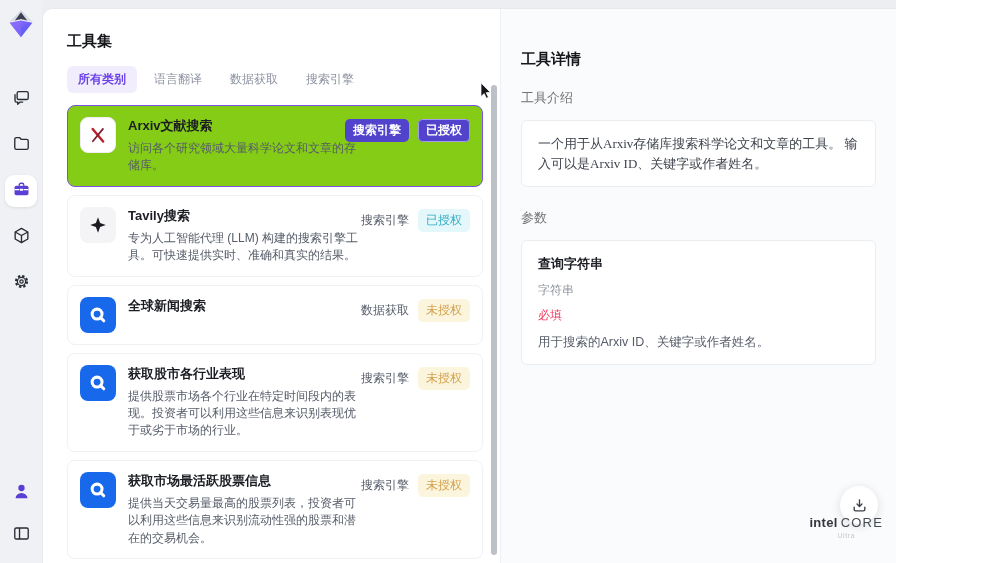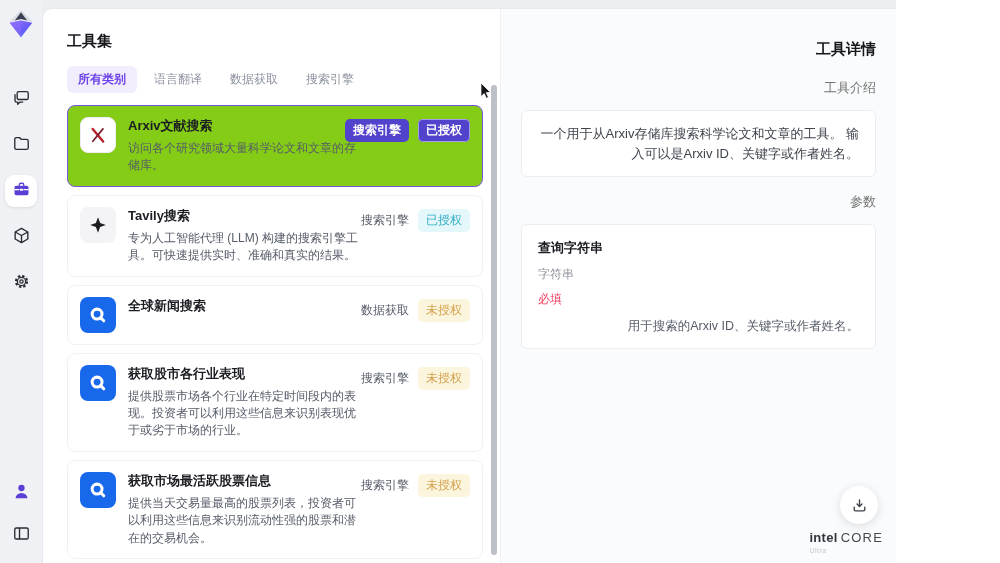--- a/index.html
+++ b/index.html
@@ -42,35 +42,35 @@
   .badge--solid-purple-outlined { background:#5243cc; color:#fff; font-weight:600; box-shadow:inset 0 0 0 1px #a79ded; }
   .badge--text { background:transparent; color:#585e6a; padding:3px 0; }
   .badge--cyan { background:#e4f7fa; color:#35aec6; }
   .badge--yellow { background:#fcf5dd; color:#d2a24e; }
 
   
   .scrollbar { position:absolute; right:3px; top:76px; bottom:3px; width:6px; }
   .scrollbar-thumb { position:absolute; top:0; width:6px; height:99%; background:#bcc0c7; border-radius:3px; }
 
   
-  .detail-section { flex:1; background:#fafbfc; padding:24px 20px;text-align:right; }
+  .detail-section { flex:1; background:#fafbfc; padding:34px 20px; }
   .detail-title { font-size:15px; font-weight:700; color:#17181c; margin:7px 0 20px; }
   .section-heading { font-size:13px; font-weight:400; color:#737373; margin:0 0 13px; }
   .detail-card { background:#fff; border:1px solid #ebedf1; border-radius:6px; padding:13px 16px; font-size:13px; color:#3f444d; line-height:1.5; }
-  .detail-card--intro { margin-bottom:16px; }
+  .detail-card--intro { margin-bottom:22px;font-family:Liberation Serif, serif; }
   .param-line { display:flex; align-items:baseline; gap:7px;flex-direction:column; }
   .param-name { font-size:13px; font-weight:700; color:#1b1d23; }
   .param-type { font-size:12px; color:#8b9099; }
   .param-required { font-size:12px; color:#ee3e5f; }
   .param-desc { font-size:12.5px; color:#565c68; margin-top:9px; }
 
   
   .fab-download { position:absolute; right:18px; bottom:39px; width:38px; height:38px; border-radius:50%; background:#fff; box-shadow:0 2px 10px rgba(30,34,50,.14); display:flex; align-items:center; justify-content:center; cursor:pointer; z-index:9; }
   .fab-download svg { width:17px; height:17px; }
-  .brand { position:absolute; right:13px; bottom:9px; z-index:9; text-align:left; line-height:1; }
+  .brand { position:absolute; right:13px; bottom:24px; z-index:9; text-align:center; line-height:1; }
   .brand-row { font-size:13px; color:#33363e; letter-spacing:.3px; }
   .brand-intel { font-weight:700; }
   .brand-core { font-weight:400; letter-spacing:1.2px; margin-left:3px; color:#44484f; }
   .brand-ultra { display:block; font-size:7px; color:#c4c7cd; margin-top:2px; letter-spacing:.5px; }
 
   .cursor { position:absolute; left:480px; top:82px; z-index:40; pointer-events:none; }
 </style>
 </head>
 <body>
 

